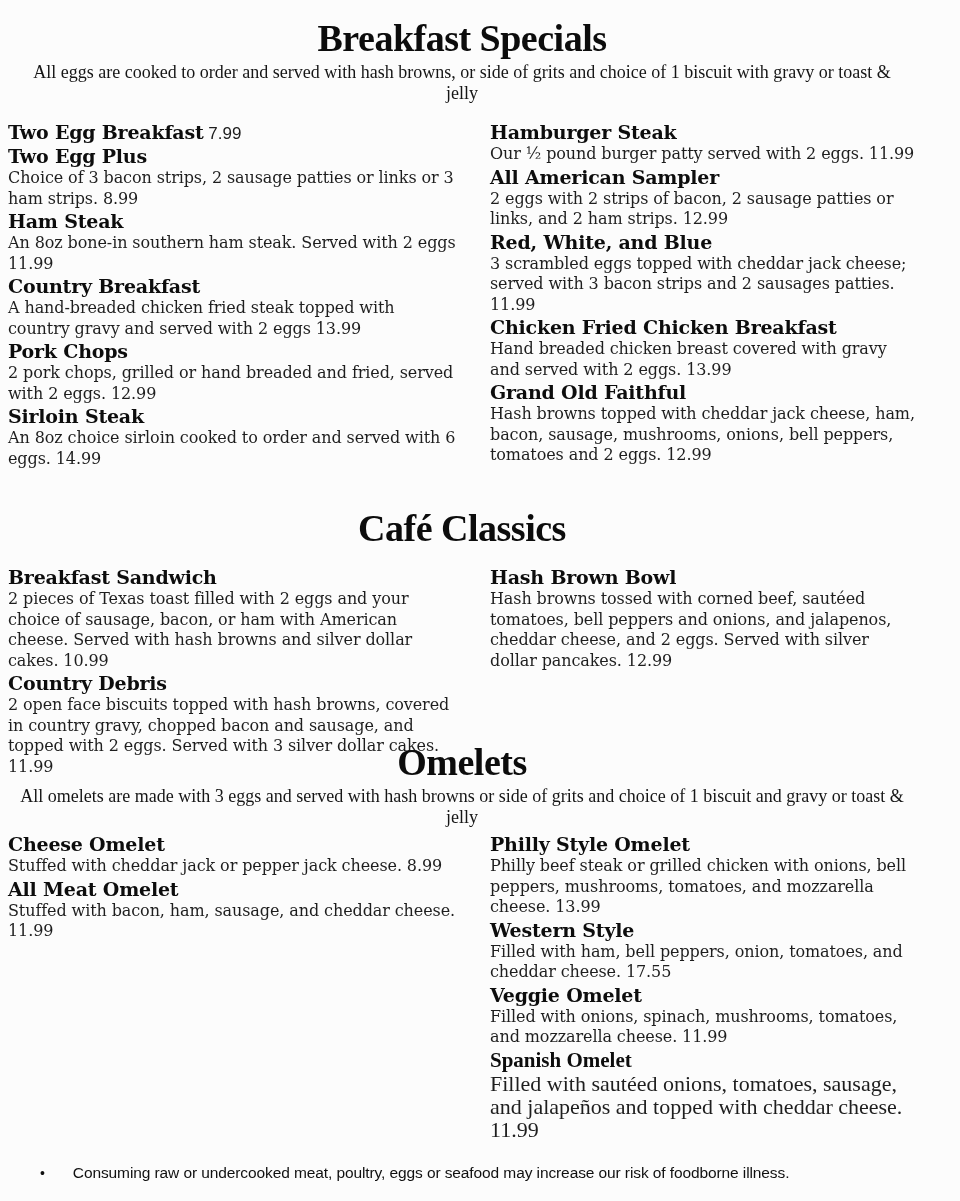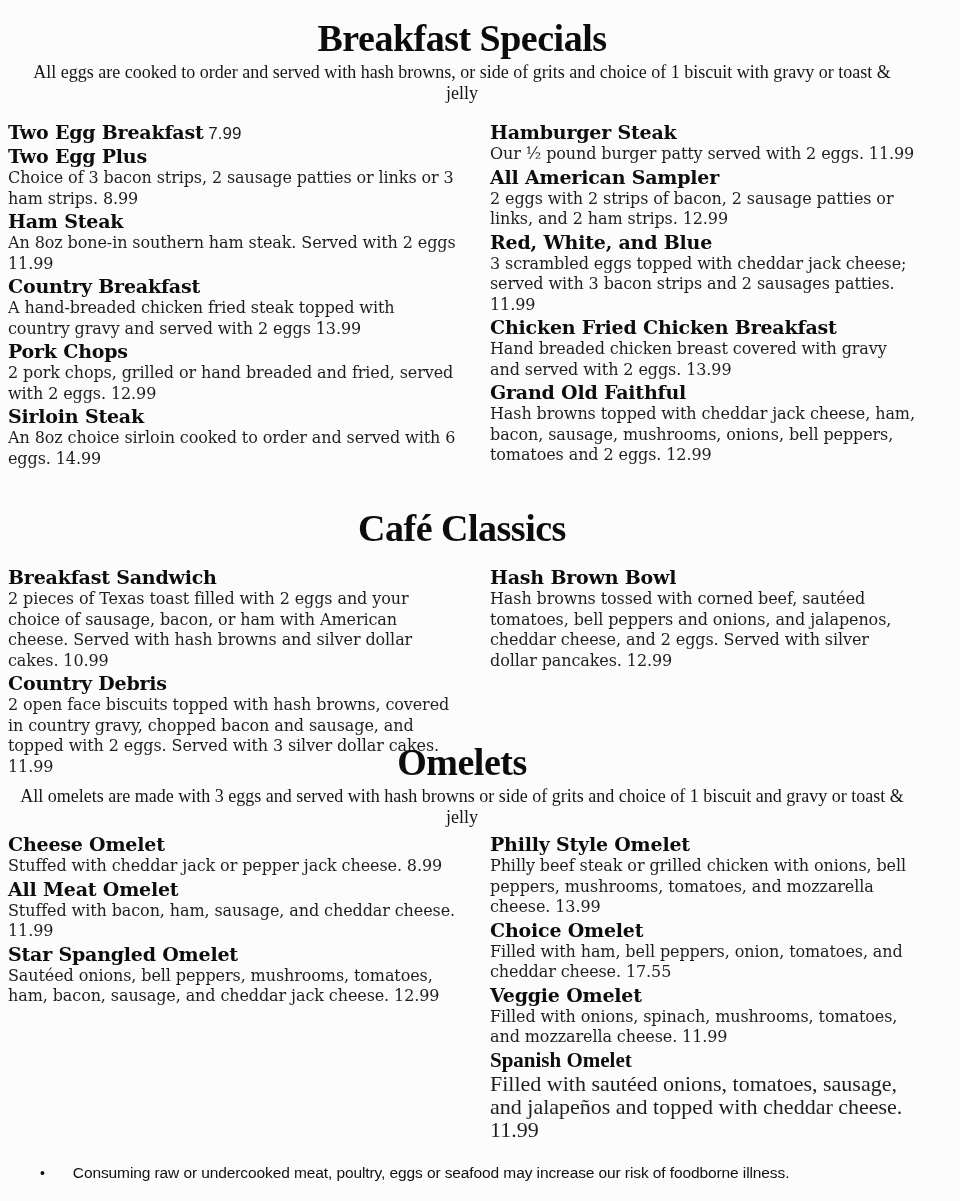--- a/index.html
+++ b/index.html
@@ -142,32 +142,28 @@
   <div class="columns">
     <div class="col left">
         <div class="menu-item">
           <div class="item-head"><span class="item-name">Cheese Omelet</span></div>
           <div class="item-desc">Stuffed with cheddar jack or pepper jack cheese. 8.99</div>
         </div>
         <div class="menu-item">
           <div class="item-head"><span class="item-name">All Meat Omelet</span></div>
           <div class="item-desc">Stuffed with bacon, ham, sausage, and cheddar cheese. 11.99</div>
         </div>
-        <div class="menu-item">
-          <div class="item-head"><span class="item-name">Star Spangled Omelet</span></div>
-          <div class="item-desc">Sautéed onions, bell peppers, mushrooms, tomatoes, ham, bacon, sausage, and cheddar jack cheese. 12.99</div>
-        </div>
       </div>
     <div class="col right">
         <div class="menu-item">
           <div class="item-head"><span class="item-name">Philly Style Omelet</span></div>
           <div class="item-desc">Philly beef steak or grilled chicken with onions, bell peppers, mushrooms, tomatoes, and mozzarella cheese. 13.99</div>
         </div>
         <div class="menu-item">
-          <div class="item-head"><span class="item-name">Choice Omelet</span></div>
+          <div class="item-head"><span class="item-name">Western Style</span></div>
           <div class="item-desc">Filled with ham, bell peppers, onion, tomatoes, and cheddar cheese. 17.55</div>
         </div>
         <div class="menu-item">
           <div class="item-head"><span class="item-name">Veggie Omelet</span></div>
           <div class="item-desc">Filled with onions, spinach, mushrooms, tomatoes, and mozzarella cheese.  11.99</div>
         </div>
         <div class="menu-item">
           <div class="item-head"><span class="item-name">Spanish Omelet</span></div>
           <div class="item-desc">Filled with sautéed onions, tomatoes, sausage, and jalapeños and topped with cheddar cheese. 11.99</div>
         </div>

